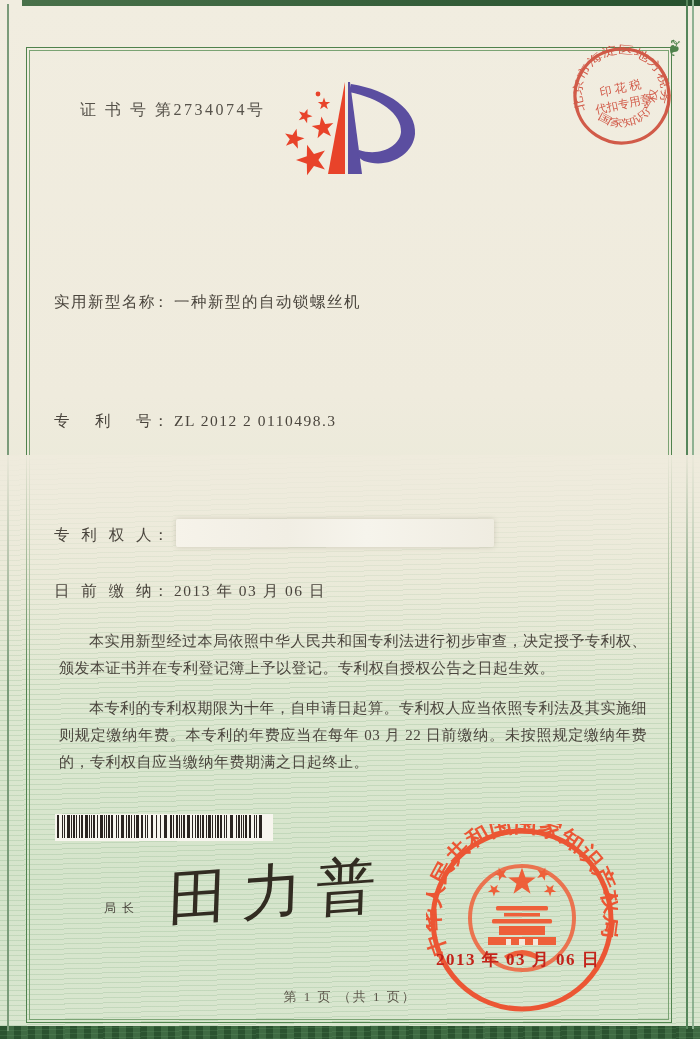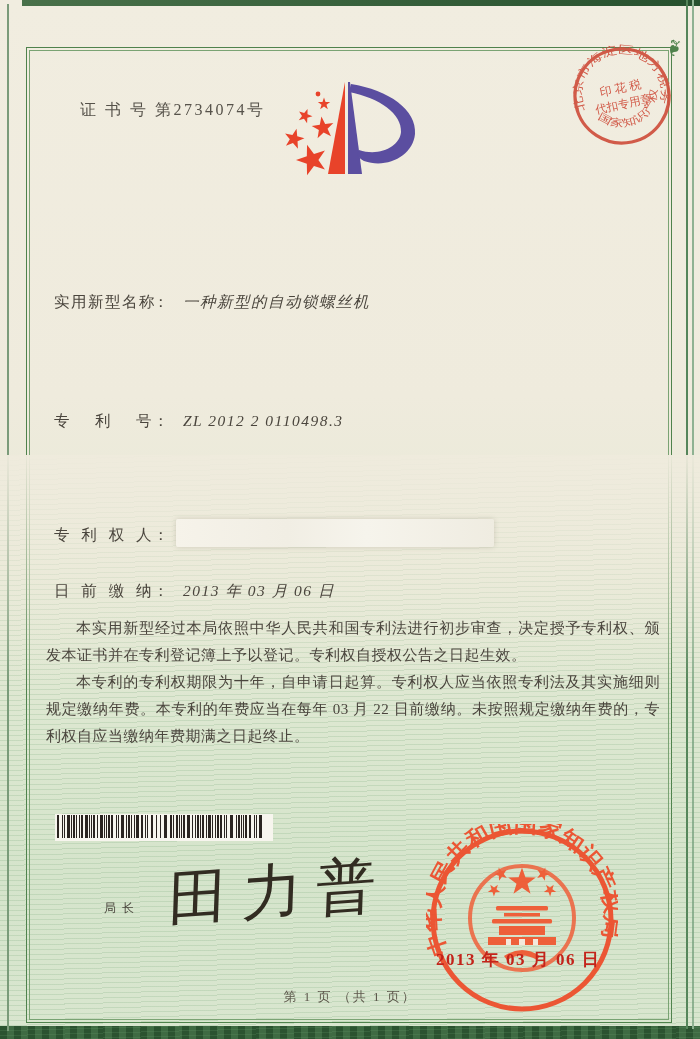--- a/index.html
+++ b/index.html
@@ -22,28 +22,28 @@
   .frame{position:absolute;left:26px;top:47px;right:28px;bottom:16px;border:1px solid #4f824c;}
   .frame-inner{position:absolute;left:2px;top:2px;right:2px;bottom:2px;border:1px solid #7aa373;}
   .corner-orn{position:absolute;top:36px;right:16px;font-size:24px;color:#4f824c;transform:rotate(95deg);line-height:1;}
   .cert-no{position:absolute;left:80px;top:76px;font-size:16px;letter-spacing:2.5px;color:#56524a;margin-top:24px;}
   .logo{position:absolute;left:268px;top:76px;}
   .tax-stamp{position:absolute;left:570px;top:44px;opacity:.92;}
   .title{position:absolute;left:0;right:0;top:180px;text-align:center;font-size:39px;font-weight:700;
     letter-spacing:6px;color:#403b33;}
   .field{position:absolute;left:54px;font-size:15.5px;letter-spacing:1.5px;white-space:nowrap;}
   .field .lbl{display:inline-block;width:99px;text-align:justify;text-align-last:justify;}
-  .field .val{margin-left:13px;font-style:italic;}
+  .field .val{margin-left:4px;}
   .f0{top:292px}.f1{top:356px}.f2{top:411px}.f3{top:466px}.f4{top:519px}.f5{top:581px}
   .redact{display:inline-block;vertical-align:-7px;width:318px;height:28px;margin-left:6px;border-radius:2px;
     background:linear-gradient(90deg,#f6f3ea 0%,#f1eee4 35%,#f6f4ec 60%,#efece1 100%);
     box-shadow:0 0 5px rgba(120,110,90,.25);}
   .paras{position:absolute;left:46px;right:40px;top:615px;font-size:15px;line-height:27px;
     text-align:justify;color:#4a453d;letter-spacing:.5px;}
-  .paras p{margin:0;text-indent:2em;}
+  .paras p{margin:13px;text-indent:2em;}
   .barcode{position:absolute;left:55px;top:814px;width:214px;height:25px;background:#f7f5ee;
     padding:1px 2px;font-size:0;line-height:0;}
   .barcode i{display:inline-block;height:23px;background:#2a2420;}
   .sig-title{position:absolute;left:104px;top:900px;font-size:12px;letter-spacing:6px;color:#4a453d;}
   .sig-name{position:absolute;left:168px;top:852px;font-size:60px;color:#322c22;letter-spacing:14px;
     transform:rotate(-4deg) skewX(-6deg);font-weight:400;white-space:nowrap;}
   .seal{position:absolute;left:426px;top:824px;}
   .seal-date{position:absolute;left:436px;top:948px;font-size:17px;font-weight:700;color:#c3231a;
     letter-spacing:1.5px;white-space:nowrap;z-index:5;}
   .footer{position:absolute;left:0;right:0;top:988px;text-align:center;font-size:13px;

